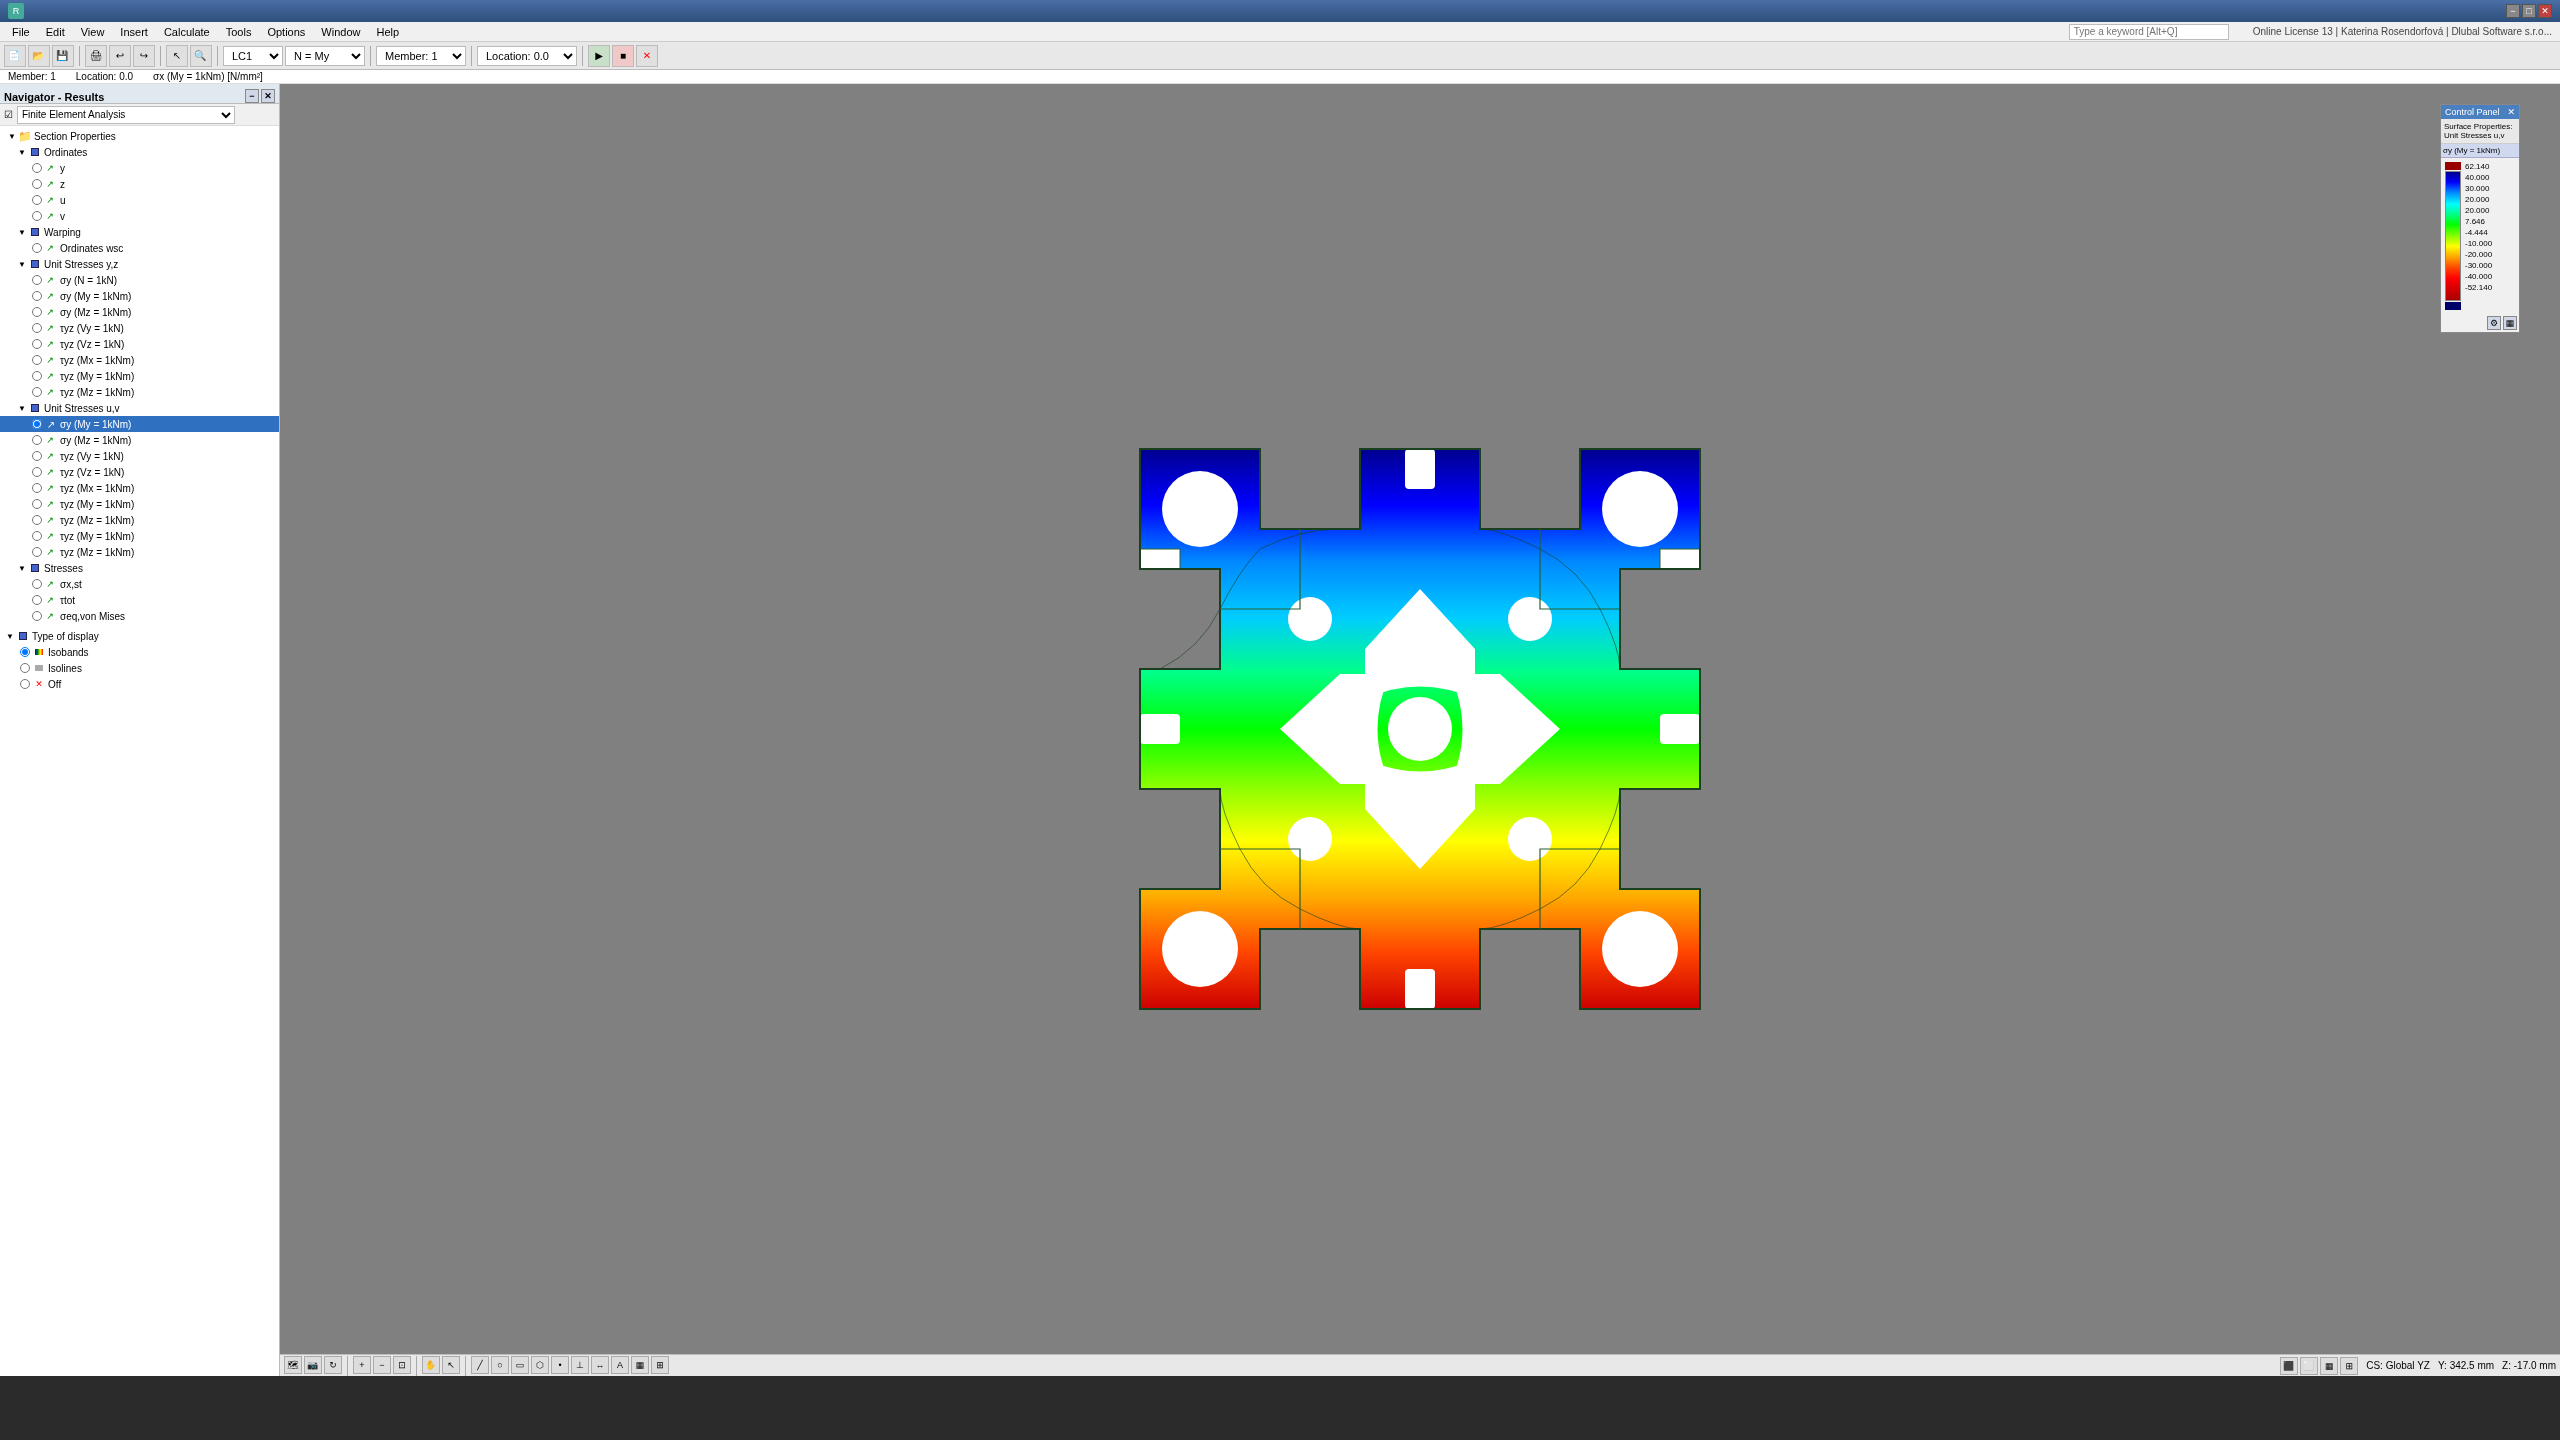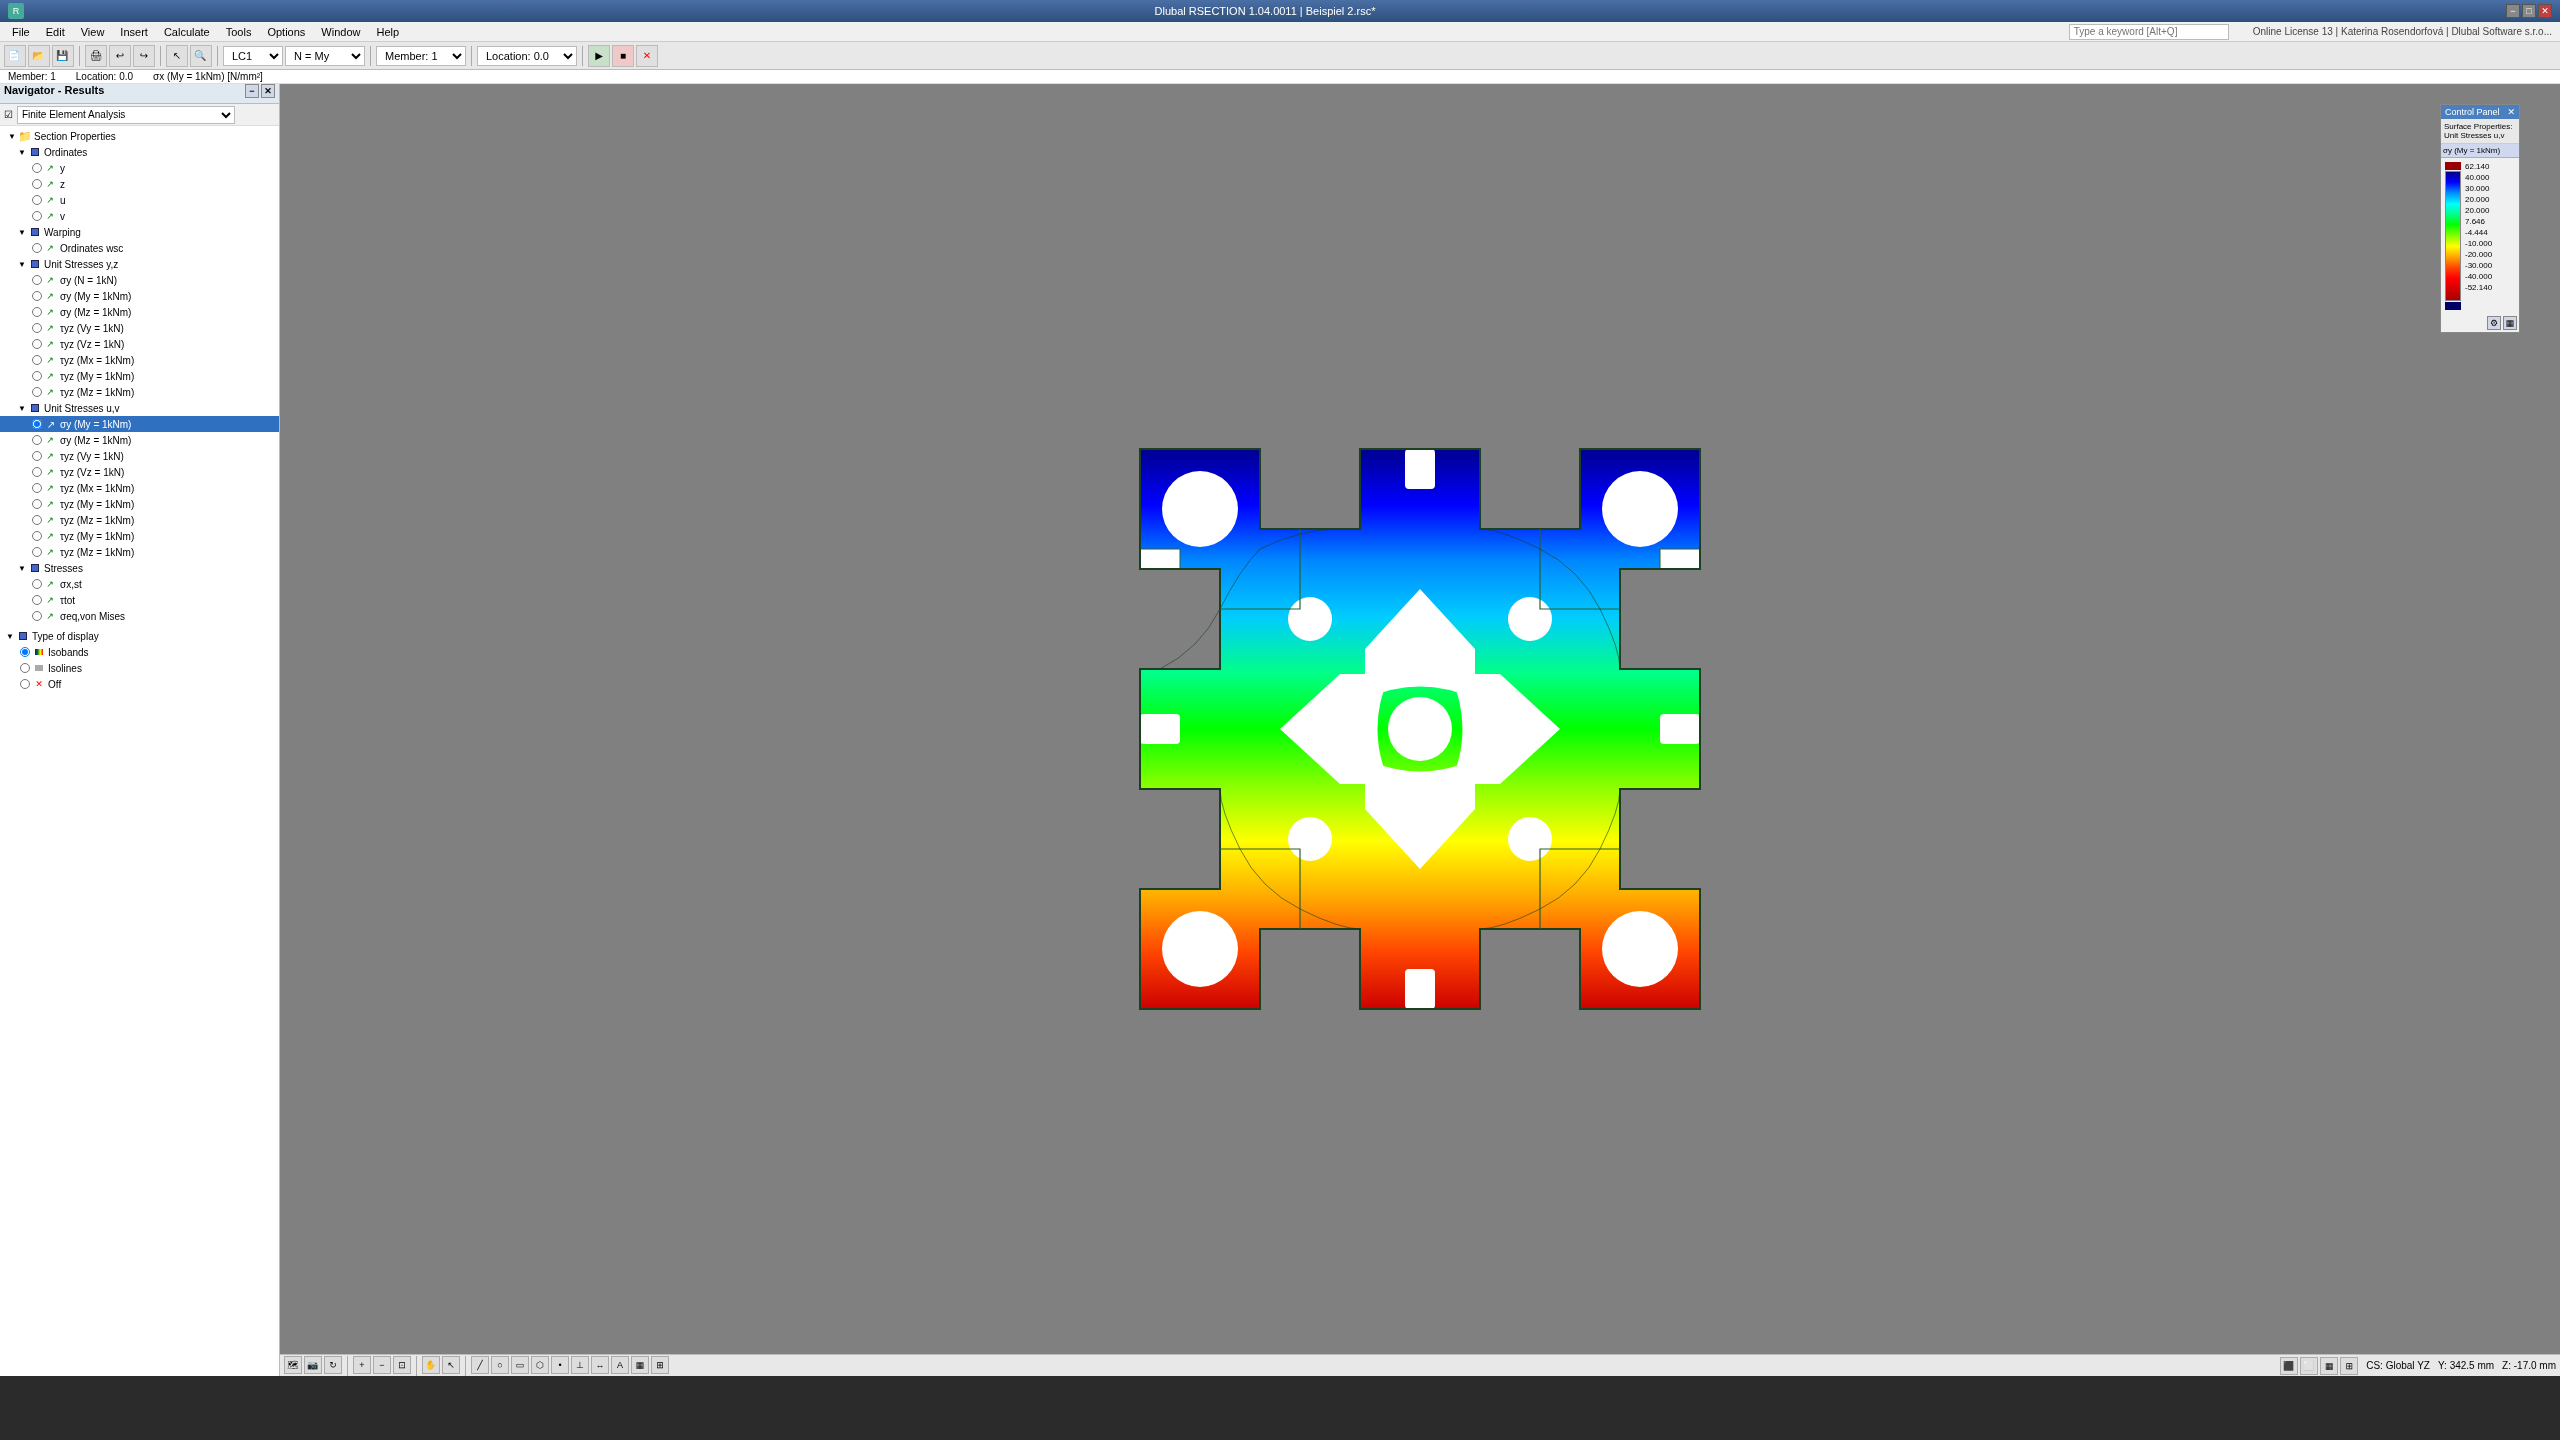--- a/index.html
+++ b/index.html
@@ -54,21 +54,21 @@
     }
 
     
     #left-panel {
       width: 280px; background: #f5f5f5; border-right: 1px solid #bbb;
       display: flex; flex-direction: column; overflow: hidden;
     }
 
     
     #navigator-header {
-      background: #e0e8f0; height: 20px; display: flex; align-items: flex-start;
+      background: #e0e8f0; height: 20px; display: flex; align-items: flex-end;
       padding: 0 4px; border-bottom: 1px solid #bbb; font-size: 11px; font-weight: bold;
       justify-content: space-between;
     }
 
     
     #fea-selector {
       background: #f0f0f0; height: 22px; display: flex; align-items: center;
       padding: 0 4px; border-bottom: 1px solid #ddd; font-size: 10px; gap: 4px;
     }
     .fea-select { height: 18px; font-size: 10px; border: 1px solid #bbb; background: white; }
@@ -143,21 +143,20 @@
     .nav-btn { width: 14px; height: 14px; background: #d0d8e8; border: 1px solid #888; cursor: pointer; display: flex; align-items: center; justify-content: center; font-size: 9px; }
 
     
     .btm-icon { width: 18px; height: 18px; background: #ddd; border: 1px solid #aaa; display: flex; align-items: center; justify-content: center; font-size: 9px; cursor: pointer; }
   </style>
 </head>
 <body>
 
 <div id="titlebar">
   <div style="width:16px;height:16px;background:#4a9;border-radius:2px;font-size:9px;color:white;display:flex;align-items:center;justify-content:center;">R</div>
-  <div style="flex:1;text-align:center;font-size:11px;">Dlubal RSECTION 1.04.0011 | Beispiel 2.rsc*</div>
   <div style="display:flex;gap:2px;">
     <div class="titlebar-btn">−</div>
     <div class="titlebar-btn">□</div>
     <div class="titlebar-btn" style="background:#c04040;">✕</div>
   </div>
 </div>
 
 <div id="top-right">
   <input type="text" style="width: 160px; height: 16px; font-size: 10px; border: 1px solid rgb(187, 187, 187); padding: 0px 4px;" placeholder="Type a keyword [Alt+Q]">
   <span style="color:#444;font-size:10px;">Online License 13 | Katerina Rosendorfová | Dlubal Software s.r.o...</span>

